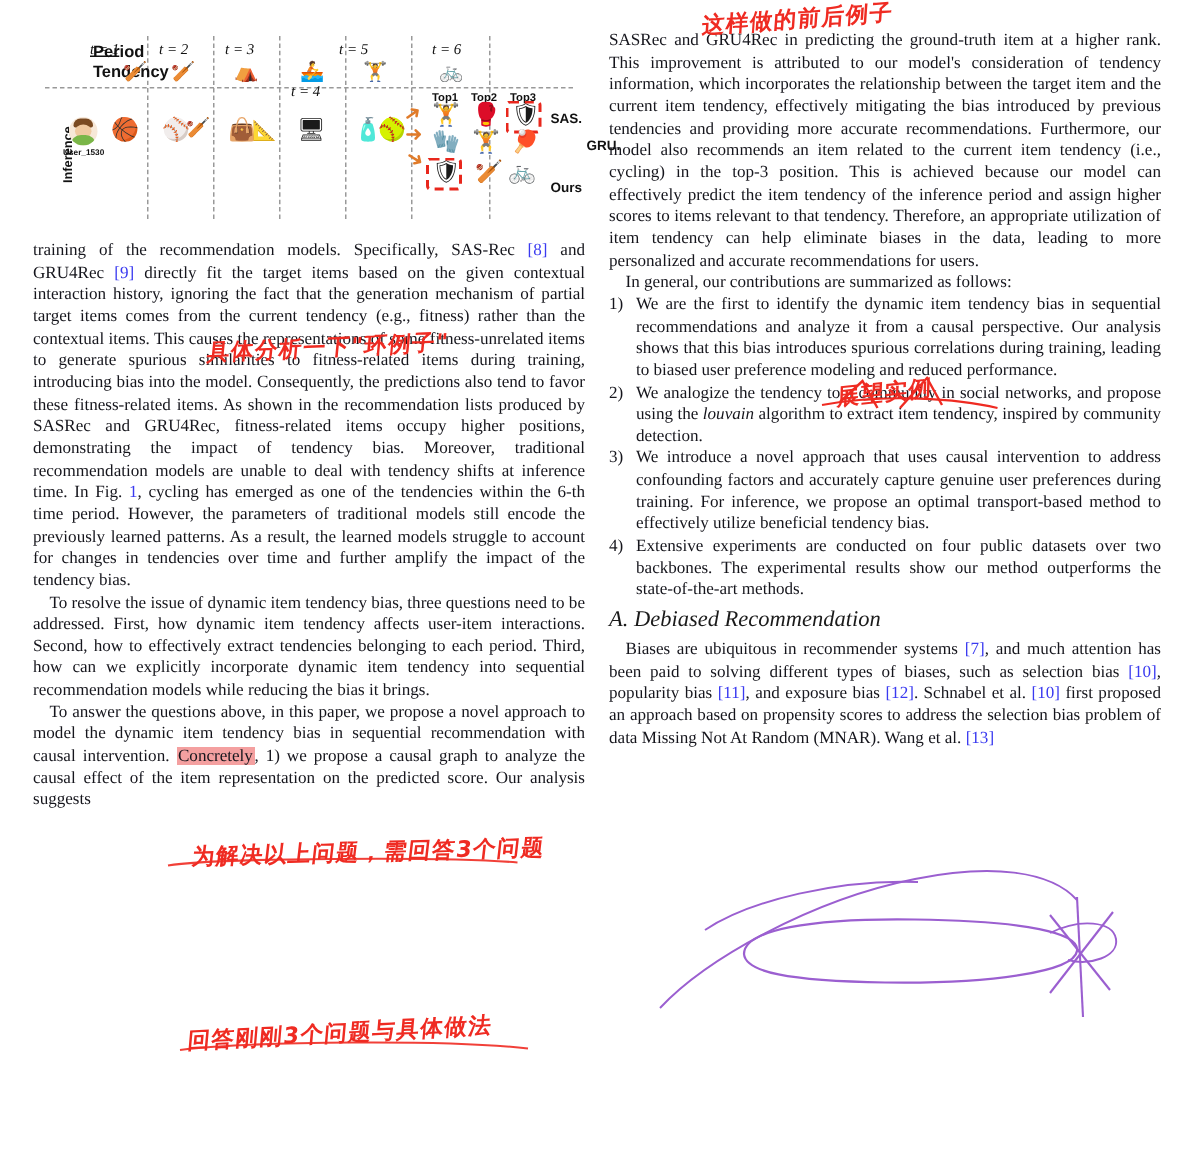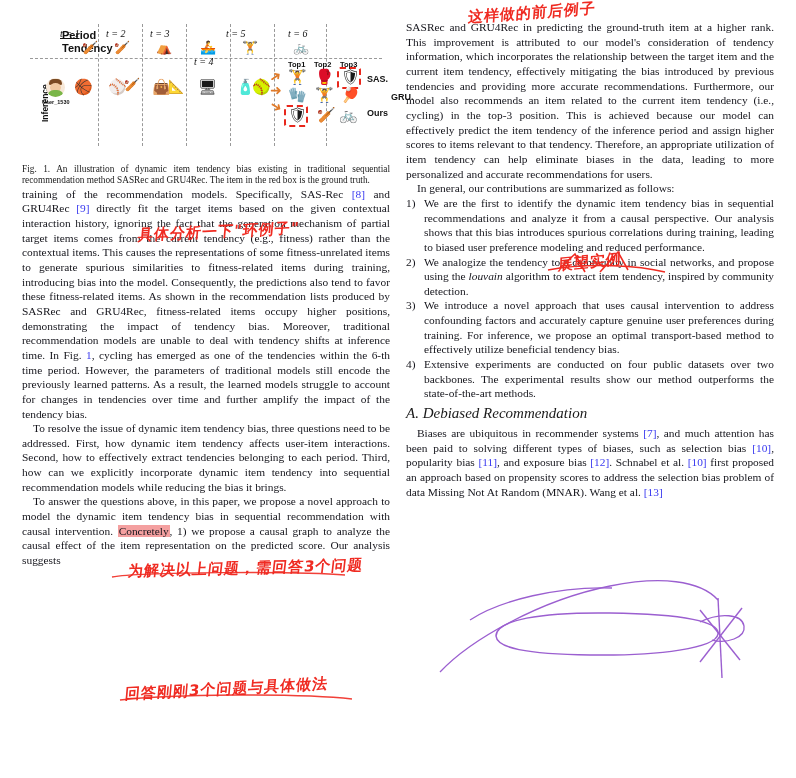--- a/index.html
+++ b/index.html
@@ -353,26 +353,25 @@
 
         <div class="fig-icon big" style="left:258px; top:70px;">🧤</div>
         <div class="fig-icon big" style="left:285px; top:70px;">🏋</div>
         <div class="fig-icon big" style="left:311px; top:70px;">🏓</div>
         <div class="fig-model" style="left:337px; top:74px;margin-left:24px;">GRU.</div>
 
         <div class="fig-icon big" style="left:258px; top:90px;">🛡</div>
         <div class="fig-icon big" style="left:287px; top:90px;">🏏</div>
         <div class="fig-icon big" style="left:309px; top:90px;">🚲</div>
         <div class="red-box" style="left:254px; top:87px; width:24px; height:22px;"></div>
-        <div class="fig-model" style="left:337px; top:90px;">Ours</div>
+        <div class="fig-model" style="left:337px; top:102px;">Ours</div>
 
       </div>
     </div>
 
-    <div class="caption">Fig. 1.    An illustration of dynamic item tendency bias existing in traditional sequential recommendation method SASRec and GRU4Rec. The item in the red box is the ground truth.</div>
 
     <div class="body-text" style="">
       <p><span>training of the recommendation models. Specifically, SAS-Rec </span><span class="cite">[8]</span><span> and GRU4Rec </span><span class="cite">[9]</span><span> directly fit the target items based on the given contextual interaction history, ignoring the fact that the generation mechanism of partial target items comes from the current tendency (e.g., fitness) rather than the contextual items. This causes the representations of some fitness-unrelated items to generate spurious similarities to fitness-related items during training, introducing bias into the model. Consequently, the predictions also tend to favor these fitness-related items. As shown in the recommendation lists produced by SASRec and GRU4Rec, fitness-related items occupy higher positions, demonstrating the impact of tendency bias. Moreover, traditional recommendation models are unable to deal with tendency shifts at inference time. In Fig. </span><span class="cite">1</span><span>, cycling has emerged as one of the tendencies within the 6-th time period. However, the parameters of traditional models still encode the previously learned patterns. As a result, the learned models struggle to account for changes in tendencies over time and further amplify the impact of the tendency bias.</span></p>
       <p class="indent">To resolve the issue of dynamic item tendency bias, three questions need to be addressed. First, how dynamic item tendency affects user-item interactions. Second, how to effectively extract tendencies belonging to each period. Third, how can we explicitly incorporate dynamic item tendency into sequential recommendation models while reducing the bias it brings.</p>
       <p class="indent"><span>To answer the questions above, in this paper, we propose a novel approach to model the dynamic item tendency bias in sequential recommendation with causal intervention.</span> <span class="hl-pink">Concretely</span><span>, 1) we propose a causal graph to analyze the causal effect of the item representation on the predicted score. Our analysis suggests</span></p>
     </div>
   </div>
 
   <div class="col-right">
 

